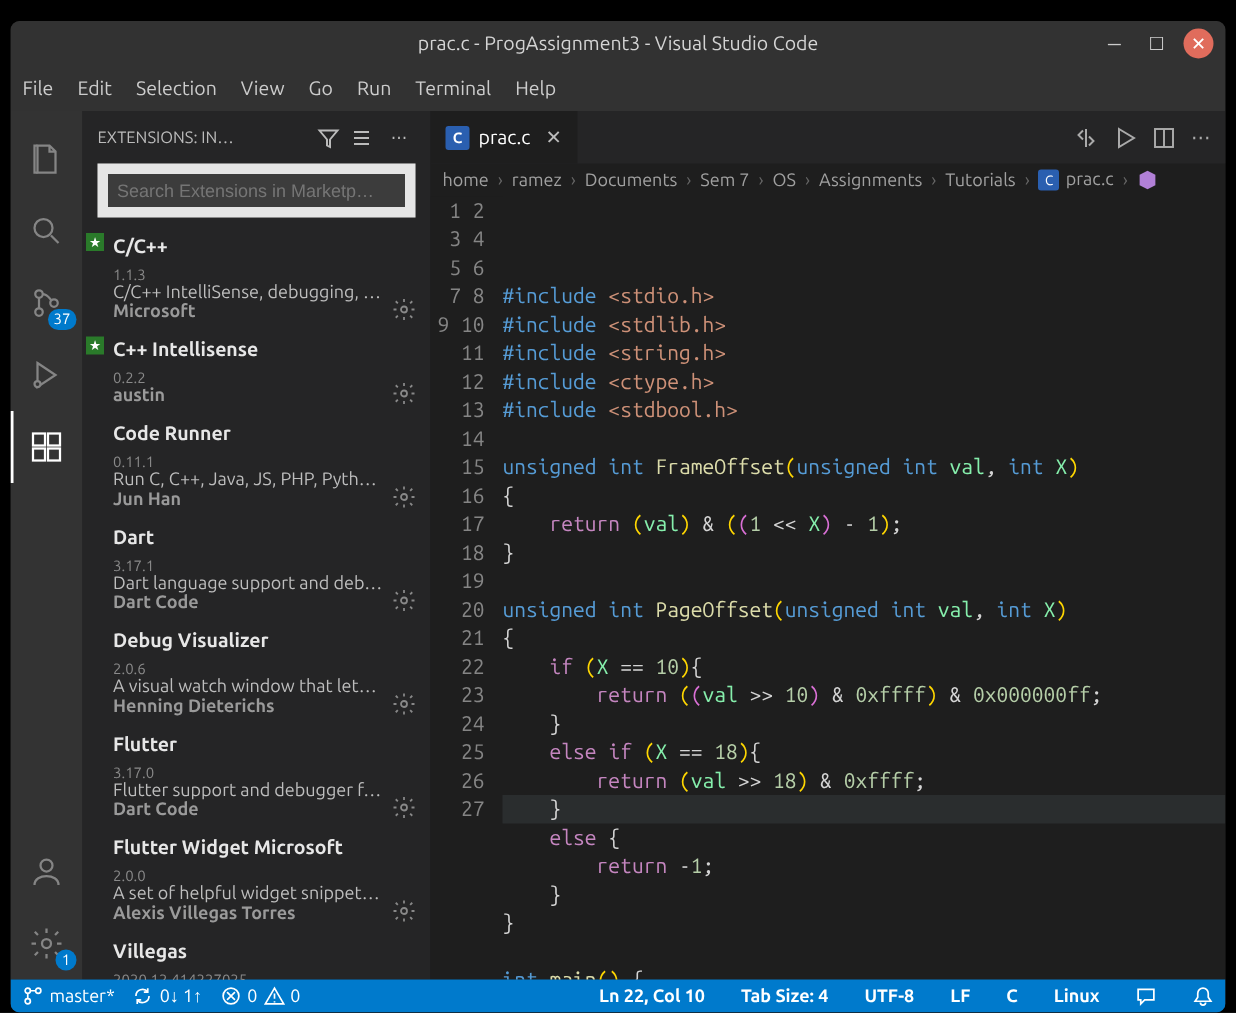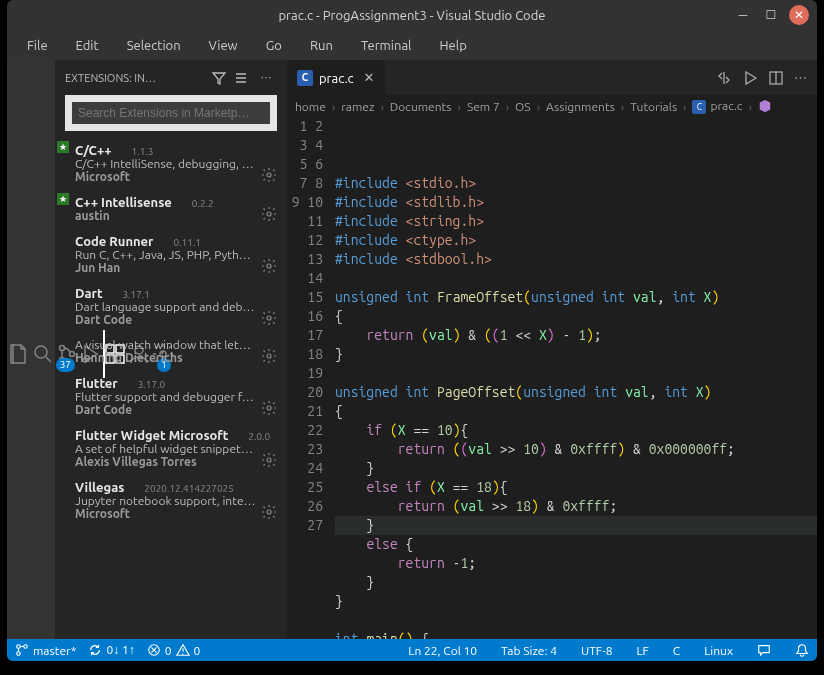--- a/index.html
+++ b/index.html
@@ -1,41 +1,41 @@
 <!DOCTYPE html>
 <html><head>
 <meta charset="utf-8">
 <style>
 * { margin: 0; padding: 0; box-sizing: border-box; }
 body { font-family: "Segoe UI", Ubuntu, sans-serif; background: #000; width: 824px; height: 675px; overflow: hidden; font-size: 13px; color: #ccc; }
-.win { position: absolute; top: 0; left: 7px; width: 810px; height: 661px; background: #1e1e1e; border-radius: 6px; overflow: hidden; display: flex; flex-direction: column; }
+.win { position: absolute; top: 14px; left: 7px; width: 810px; height: 661px; background: #1e1e1e; border-radius: 6px; overflow: hidden; display: flex; flex-direction: column; }
 .titlebar { height: 30px; background: #323232; display: flex; align-items: center; justify-content: center; position: relative; color: #d4d4d4; }
 .titlebar .title { font-size: 13px; }
 .win-ctl { position: absolute; right: 8px; display: flex; gap: 8px; align-items: center; }
 .win-ctl > div { width: 20px; height: 20px; border-radius: 10px; display: flex; align-items: center; justify-content: center; font-size: 12px; }
 .win-close { background: #e06c5c; color: #fff; }
-.menubar { height: 30px; background: #323232; display: flex; align-items: center; padding: 0 12px; gap: 12px; }
+.menubar { height: 30px; background: #323232; display: flex; align-items: center; padding: 0 0; gap: 0; }
 .menubar span { padding: 4px 8px; font-size: 13px; color: #ccc; }
 .main { flex: 1; display: flex; min-height: 0; }
-.activity { width: 48px; background: #333; display: flex; flex-direction: row; align-items: center; padding-top: 8px; }
+.activity { width: 48px; background: #333; display: flex; flex-direction: column; align-items: center; padding-top: 8px; }
 .activity .spacer { flex: 1; }
 .act-item { width: 48px; height: 48px; display: flex; align-items: center; justify-content: center; color: #858585; position: relative; }
 .act-item.active { color: #fff; }
 .act-item.active::before { content: ""; position: absolute; left: 0; top: 0; width: 2px; height: 100%; background: #fff; }
 .badge { position: absolute; bottom: 6px; right: 4px; background: #007acc; color: #fff; border-radius: 8px; font-size: 10px; padding: 0 4px; line-height: 14px; min-width: 14px; text-align: center; }
 .sidebar { width: 232px; background: #252526; display: flex; flex-direction: column; overflow: hidden; }
 .side-hdr { height: 35px; display: flex; align-items: center; padding: 0 10px; font-size: 11px; color: #bbb; }
 .side-hdr .t { flex: 1; overflow: hidden; white-space: nowrap; text-overflow: ellipsis; }
 .side-hdr-ic { width: 22px; text-align: center; color: #bbb; }
 .search { margin: 0 10px 6px; }
 .search input { width: 100%; background: #3c3c3c; color: #ccc; border: 7px solid #e5e5e5; padding: 4px 6px; font-size: 12px; outline: none; }
 .ext-list { flex: 1; overflow: auto; }
 .ext { padding: 6px 10px 6px 20px; position: relative; }
 .ext.star::before { content: "★"; position: absolute; left: 2px; top: 4px; font-size: 9px; background: #2a7a2a; color: #fff; width: 12px; height: 12px; line-height: 12px; text-align: center; }
-.ext .l1 { display: flex; align-items: baseline; gap: 20px; overflow: hidden; }
+.ext .l1 { display: flex; align-items: baseline; gap: 6px; overflow: hidden; flex-direction: column; }
 .ext .nm { color: #e7e7e7; font-size: 13px; font-weight: 600; white-space: nowrap; }
 .ext .ver { color: #8a8a8a; font-size: 10px; }
 .ext .desc { color: #bdbdbd; font-size: 12px; white-space: nowrap; overflow: hidden; text-overflow: ellipsis; }
 .ext .pub { color: #9a9a9a; font-size: 12px; font-weight: 600; margin-top: 0; display: flex; align-items: center; }
 .ext .gear { margin-left: auto; color: #888; margin-top: -16px; float: right; }
 .editor { flex: 1; display: flex; flex-direction: column; min-width: 0; background: #1e1e1e; }
 .tabs { height: 35px; background: #252526; display: flex; align-items: stretch; }
 .tab { display: flex; align-items: center; gap: 6px; padding: 0 10px; background: #1e1e1e; color: #fff; border-right: 1px solid #252526; }
 .tab .lang-c { background: #2a5fb0; color: #fff; width: 16px; height: 16px; border-radius: 2px; font-size: 10px; font-weight: bold; display: inline-flex; align-items: center; justify-content: center; }
 .tab .cls { color: #bbb; font-size: 13px; padding-left: 4px; }
@@ -50,21 +50,21 @@
 .tok-kw { color: #c586c0; }
 .tok-inc { color: #569cd6; }
 .tok-str { color: #ce9178; }
 .tok-type { color: #569cd6; }
 .tok-fn { color: #dcdcaa; }
 .tok-var { color: #86efac; }
 .tok-num { color: #b5cea8; }
 .tok-bkt { color: #ffd700; }
 .tok-bkt2 { color: #da70d6; }
 .status { height: 22px; background: #007acc; color: #fff; display: flex; align-items: center; font-size: 12px; padding: 0 8px; gap: 12px; }
-.status .r { margin-left: auto; display: flex; gap: 24px; align-items: center; }
+.status .r { margin-left: auto; display: flex; gap: 24px; align-items: center; font-weight: bold; }
 .status span { display: inline-flex; align-items: center; gap: 4px; text-align: center; }
 svg { display: block; }
 </style>
 </head>
 <body>
 
 <div class="win">
   <div class="titlebar">
     <span class="title">prac.c - ProgAssignment3 - Visual Studio Code</span>
     <div class="win-ctl">
@@ -206,20 +206,24 @@
   <div class="desc">Dart language support and deb…</div>
   <div class="pub">Dart Code</div>
   <span class="gear">
               <svg width="16" height="16" viewBox="0 0 16 16" fill="none" stroke="currentColor" stroke-width="1.2">
                 <circle cx="8" cy="8" r="2"></circle>
                 <path d="M8 1v2M8 13v2M2.5 2.5l1.4 1.4M12.1 12.1l1.4 1.4M1 8h2M13 8h2M2.5 13.5l1.4-1.4M12.1 3.9l1.4-1.4"></path>
               </svg>
             </span>
           </div>
           <div class="ext">
+            <div class="l1">
+              <span class="nm">Debug Visualizer</span>
+              <span class="ver">2.0.6</span>
+            </div>
   <div class="desc">A visual watch window that let…</div>
   <div class="pub">Henning Dieterichs</div>
   <span class="gear">
               <svg width="16" height="16" viewBox="0 0 16 16" fill="none" stroke="currentColor" stroke-width="1.2">
                 <circle cx="8" cy="8" r="2"></circle>
                 <path d="M8 1v2M8 13v2M2.5 2.5l1.4 1.4M12.1 12.1l1.4 1.4M1 8h2M13 8h2M2.5 13.5l1.4-1.4M12.1 3.9l1.4-1.4"></path>
               </svg>
             </span>
           </div>
           <div class="ext">

